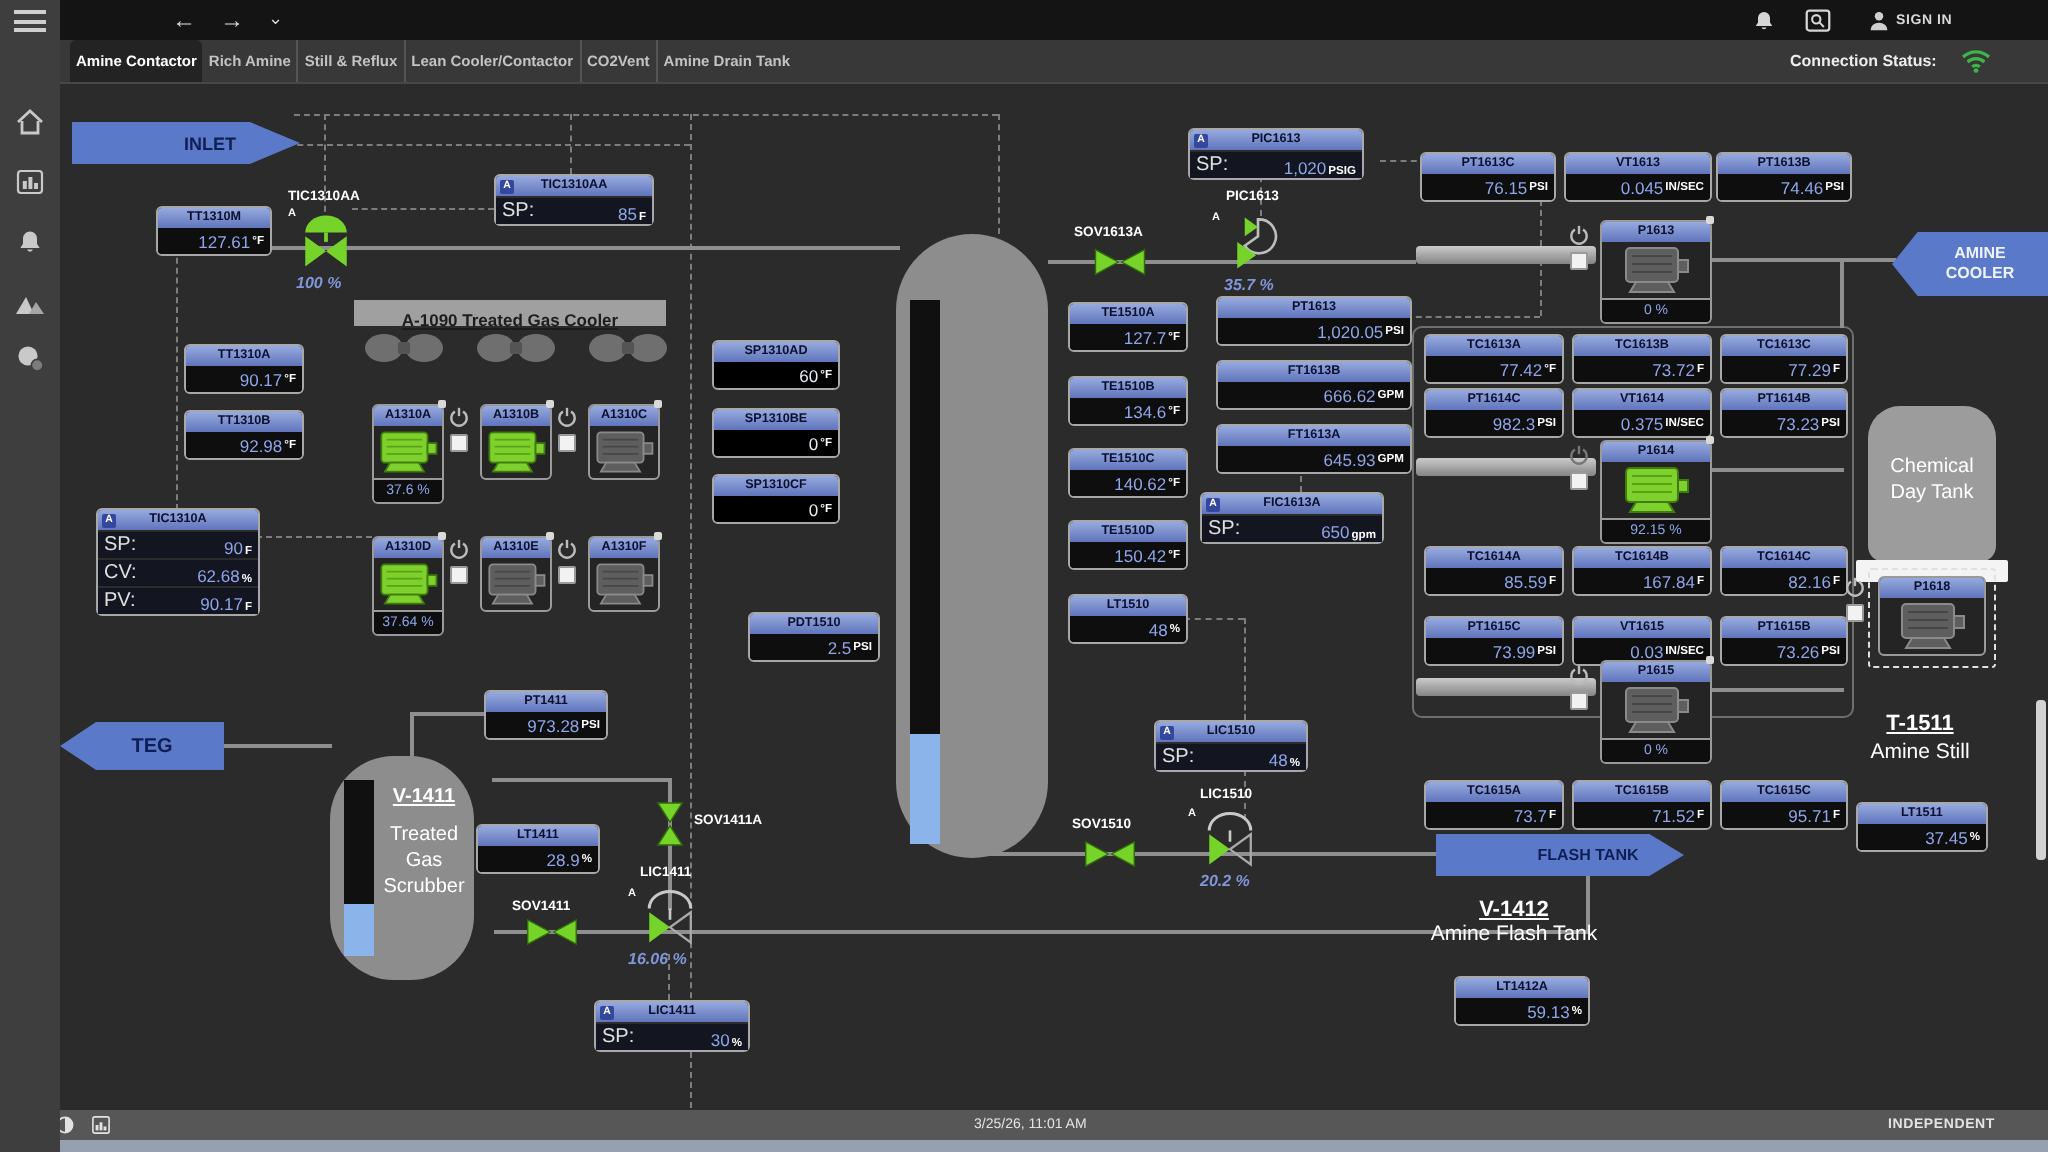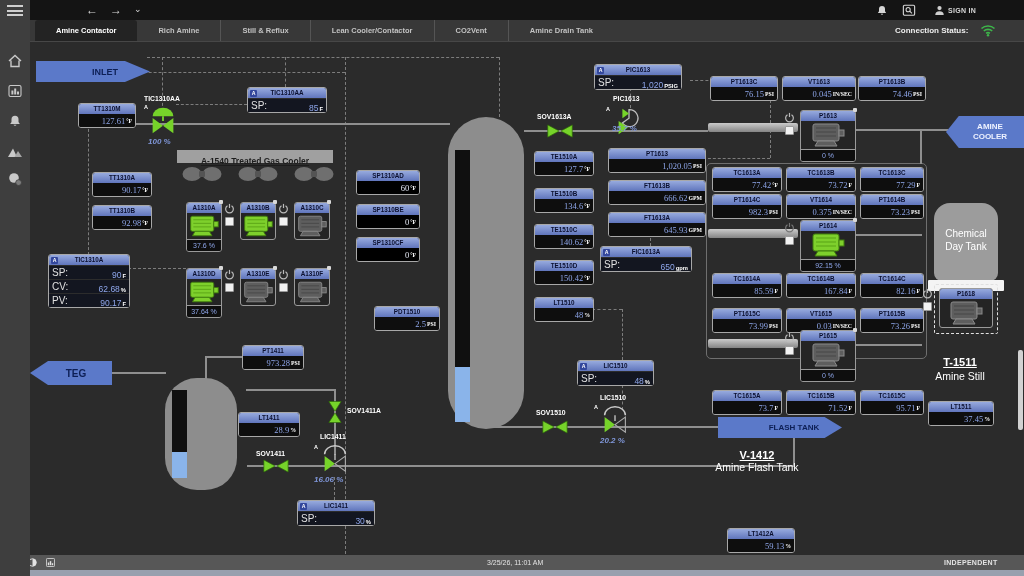--- a/index.html
+++ b/index.html
@@ -4,29 +4,29 @@
 <style>
   html,body{margin:0;padding:0;background:#000;font-family:"Liberation Sans",sans-serif;}
   #app{position:relative;width:1024px;height:576px;background:#2b2b2b;overflow:hidden;}
   .abs{position:absolute;}
   
   #topbar{position:absolute;left:0;top:0;width:1024px;height:20px;background:#141414;z-index:40;}
   #tabbar{position:absolute;left:30px;top:20px;width:994px;height:21px;background:#383838;z-index:40;display:flex;align-items:stretch;border-bottom:1px solid #474747;}
   #sidebar{position:absolute;left:0;top:0;width:30px;height:576px;background:#3e3e3e;z-index:50;}
   #statusbar{position:absolute;left:0;top:555px;width:1024px;height:15px;background:#575757;z-index:40;color:#e3e3e3;font-size:7px;}
   #bottomstrip{position:absolute;left:0;top:570px;width:1024px;height:6px;background:#97a0ae;z-index:40;}
-  .tab{padding:0 21px;line-height:21px;font-size:7.5px;font-weight:bold;color:#c3c3c3;border-right:1px solid #555;cursor:default;}
+  .tab{padding:0 3px;line-height:21px;font-size:7.5px;font-weight:bold;color:#c3c3c3;border-right:1px solid #555;cursor:default;}
   .tab.active{background:#232323;color:#fff;border-radius:3px 3px 0 0;border-right:none;margin-left:5px;}
   .navtxt{color:#d8d8d8;font-size:12px;line-height:20px;}
   .sideicon{position:absolute;left:8px;width:14px;height:14px;}
   
   .blk{position:absolute;border:1px solid #a8a8a8;border-radius:3px;background:#0e0e0e;z-index:10;}
   .blk .hd{height:10px;line-height:10px;font-size:6.3px;font-weight:bold;text-align:center;color:#0b1030;
            background:linear-gradient(#97aade,#6075bc);border-radius:2px 2px 0 0;position:relative;}
-  .blk .bd{height:13px;display:flex;align-items:center;justify-content:flex-end;padding:0 3px;background:#0e0e0e;border-radius:0 0 2px 2px;font-family:Liberation Serif, serif;}
+  .blk .bd{height:13px;display:flex;align-items:center;justify-content:flex-end;padding:0 3px;background:#0e0e0e;border-radius:0 0 2px 2px;}
   .blk .val{color:#8ea6ea;font-size:8.5px;}
   .blk .unit{color:#fff;font-size:5.8px;font-weight:bold;margin-left:1px;}
   .inp .bd{background:#000;}
   .inp .val{color:#e8ecf8;}
   .ctl .row{height:13px;display:flex;align-items:center;justify-content:space-between;padding:0 3px;background:#131620;border-top:1px solid #2c2c2c;}
   .ctl .k{color:#e0e0e0;font-size:10px;}
   .mode{position:absolute;left:2px;top:1.5px;width:7px;height:7px;background:#33479c;color:#fff;font-size:5.2px;line-height:7px;text-align:center;border-radius:1px;font-weight:bold;}
   
   .pipe{position:absolute;background:#8f8f8f;z-index:2;}
   .pipe-thick{position:absolute;height:9px;background:linear-gradient(#cbcbcb,#848484);border-radius:2px;z-index:3;}
@@ -188,21 +188,21 @@
     </div>
   <div class="tag" style="left:946px;top:116px;width:72px;height:32px;clip-path:polygon(16% 0,100% 0,100% 100%,16% 100%,0 50%);font-size:8px;color:#eef2ff;padding-left:8px;line-height:1.3;">
       <span>AMINE</span>
       <span>COOLER</span>
     </div>
   <div class="tag" style="left:718px;top:417px;width:80px;height:21px;clip-path:polygon(0 0,86% 0,100% 50%,86% 100%,0 100%);font-size:8px;color:#0d1f55;padding-right:8px;">
       <span>FLASH TANK</span>
     </div>
 
   <div class="abs" style="left:177px;top:150px;width:156px;height:13px;background:#a0a0a0;z-index:8;text-align:center;">
-    <span class="u" style="font-size:8.5px;font-weight:bold;color:#1d1d1d;line-height:13px;">A-1540 Treated Gas Cooler</span>
+    <span class="u" style="font-size:8.5px;font-weight:bold;color:#1d1d1d;line-height:13px;">A-1090 Treated Gas Cooler</span>
   </div>
   <svg class="abs" style="left:182px;top:166px;z-index:8;" width="40" height="16" viewBox="0 0 40 16">
       <ellipse cx="10" cy="8" rx="9.5" ry="7" fill="#6f6f6f"></ellipse>
       <ellipse cx="30" cy="8" rx="9.5" ry="7" fill="#6f6f6f"></ellipse>
       <rect x="17" y="5" width="6" height="6" rx="1" fill="#545454"></rect>
     </svg>
   <svg class="abs" style="left:238px;top:166px;z-index:8;" width="40" height="16" viewBox="0 0 40 16">
       <ellipse cx="10" cy="8" rx="9.5" ry="7" fill="#6f6f6f"></ellipse>
       <ellipse cx="30" cy="8" rx="9.5" ry="7" fill="#6f6f6f"></ellipse>
       <rect x="17" y="5" width="6" height="6" rx="1" fill="#545454"></rect>
@@ -213,20 +213,26 @@
       <rect x="17" y="5" width="6" height="6" rx="1" fill="#545454"></rect>
     </svg>
 
   <div class="tank" style="left:448px;top:117px;width:76px;height:312px;border-radius:38px;"></div>
   <div class="lvl" style="left:455px;top:150px;width:15px;height:272px;"></div>
   <div class="lvlfill" style="left:455px;top:367px;width:15px;height:55px;"></div>
 
   <div class="tank" style="left:165px;top:378px;width:72px;height:112px;border-radius:32px;"></div>
   <div class="lvl" style="left:172px;top:390px;width:15px;height:88px;"></div>
   <div class="lvlfill" style="left:172px;top:452px;width:15px;height:26px;"></div>
+  <div class="tanktxt" style="left:189px;top:393px;width:46px;color:#fff;">
+    <div class="u" style="font-size:10px;font-weight:bold;">V-1411</div>
+    <div style="font-size:10px;margin-top:8px;">Treated</div>
+    <div style="font-size:10px;margin-top:2px;">Gas</div>
+    <div style="font-size:10px;margin-top:2px;">Scrubber</div>
+  </div>
 
   <div class="eqlab" style="left:712px;top:445px;width:90px;"><span class="u" style="font-size:11px;font-weight:bold;">V-1412</span></div>
   <div class="eqlab" style="left:695px;top:461px;width:124px;font-size:10.5px;">Amine Flash Tank</div>
   <div class="eqlab" style="left:925px;top:352px;width:70px;"><span class="u" style="font-size:11px;font-weight:bold;">T-1511</span></div>
   <div class="eqlab" style="left:920px;top:370px;width:80px;font-size:10.5px;">Amine Still</div>
 
   <div class="tank" style="left:934px;top:203px;width:64px;height:78px;border-radius:16px 16px 8px 8px;background:#9c9c9c;"></div>
   <div class="tanktxt" style="left:934px;top:228px;width:64px;color:#fff;">
     <div style="font-size:10px;">Chemical</div>
     <div style="font-size:10px;margin-top:2px;">Day Tank</div>
@@ -473,21 +479,21 @@
         <span class="unit">F</span>
       </div>
     </div>
   <div class="blk" style="left:860px;top:390px;width:62px;">
       <div class="hd">TC1615C</div>
       <div class="bd">
         <span class="val">95.71</span>
         <span class="unit">F</span>
       </div>
     </div>
-  <div class="blk" style="left:727px;top:488px;width:66px;margin-top:40px;">
+  <div class="blk" style="left:727px;top:488px;width:66px;">
       <div class="hd">LT1412A</div>
       <div class="bd">
         <span class="val">59.13</span>
         <span class="unit">%</span>
       </div>
     </div>
   <div class="blk" style="left:928px;top:401px;width:64px;">
       <div class="hd">LT1511</div>
       <div class="bd">
         <span class="val">37.45</span>
@@ -562,21 +568,21 @@
       <polygon points="29,1 29,15 16,8" fill="#76d32a" stroke="#2f6b08" stroke-width=".8"></polygon>
     </svg>
 
   <span class="vlab" style="left:613px;top:95px;">PIC1613</span>
   <span class="vmode" style="left:606px;top:106px;">A</span>
   <svg class="vglyph" style="left:612px;top:106px;" width="34" height="30" viewBox="0 0 36 30">
       <path d="M18 3 A9 9 0 1 1 11 17 L18 12 Z" fill="none" stroke="#bdbdbd" stroke-width="1.4"></path>
       <polygon points="11,2 11,12 18,7" fill="#76d32a"></polygon>
       <polygon points="7,15 7,29 17,22" fill="#76d32a"></polygon>
     </svg>
-  <span class="vpct" style="left:612px;top:124px;">35.7 %</span>
+  <span class="vpct" style="left:612px;top:138px;">35.7 %</span>
 
   <span class="vlab" style="left:536px;top:409px;">SOV1510</span>
   <svg class="vglyph" style="left:542px;top:420px;" width="26" height="14" viewBox="0 0 30 16">
       <polygon points="1,1 1,15 14,8" fill="#76d32a" stroke="#2f6b08" stroke-width=".8"></polygon>
       <polygon points="29,1 29,15 16,8" fill="#76d32a" stroke="#2f6b08" stroke-width=".8"></polygon>
     </svg>
 
   <span class="vlab" style="left:600px;top:394px;">LIC1510</span>
   <span class="vmode" style="left:594px;top:404px;">A</span>
   <svg class="vglyph" style="left:598px;top:404px;" width="34" height="30" viewBox="0 0 36 30">

